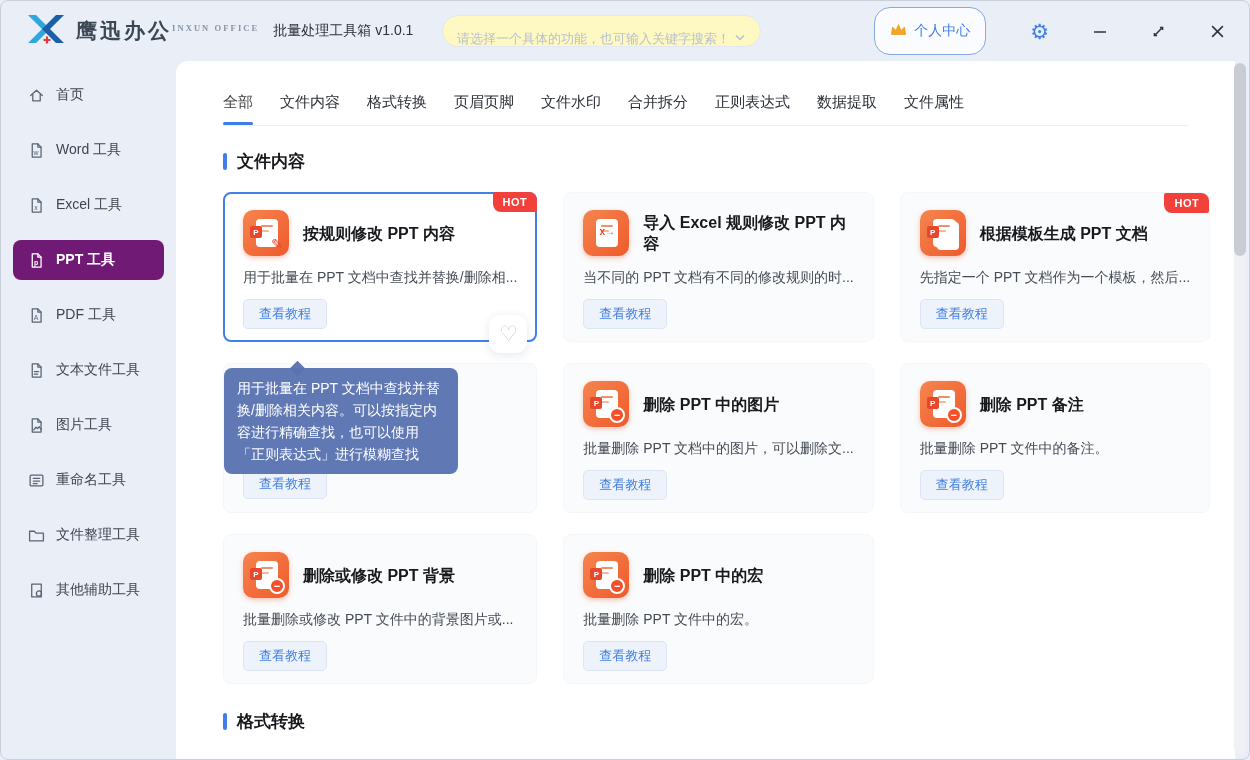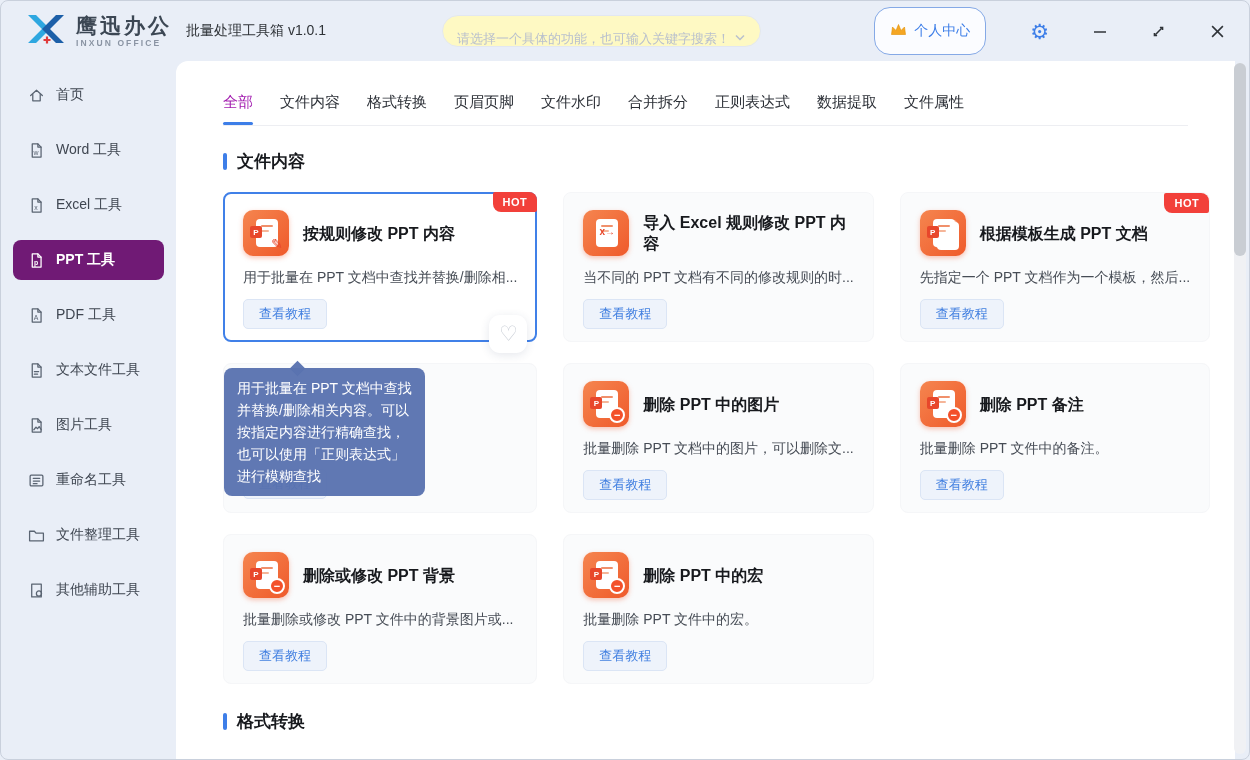--- a/index.html
+++ b/index.html
@@ -7,21 +7,21 @@
   body {
     font-family:"Liberation Sans","DejaVu Sans",sans-serif;
     background:#e9eef7; position:relative; overflow:hidden;
     border:1px solid #c9d0dc; border-radius:8px;
   }
 
   
   .topbar { position:absolute; top:0; left:0; right:0; height:60px;
     display:flex; align-items:center; padding:0 24px; }
   .logo { display:flex; align-items:center; gap:9px; }
-  .logo-text { display:flex; flex-direction:column; line-height:1; }
+  .logo-text { display:flex; flex-direction:row; line-height:1;font-family:Liberation Serif, serif; }
   .logo-title { font-size:21px; font-weight:bold; color:#3c4754; letter-spacing:3px; }
   .logo-sub { font-size:8.5px; color:#8a94a3; letter-spacing:2.1px; margin-top:3px; font-weight:bold; }
   .app-title { font-size:14px; color:#2f3338; margin-left:14px; }
   .search { position:absolute; left:441px; top:14px; width:319px; height:32px;
     background:#fef9c3; border:1px solid #e2e7f1; border-radius:17px;
     display:flex; align-items:flex-end; padding:0 14px; gap:8px; }
   .search input { flex:1; border:none; outline:none; background:transparent;
     font-size:13px; color:#5a6270; font-family:inherit; }
   .search input::placeholder { color:#b9c0cd; }
   .topbar-right { margin-left:auto; display:flex; align-items:center; gap:44px; }
@@ -38,21 +38,21 @@
     font-size:14px; color:#3f4651; cursor:pointer; }
   .side-item .side-ic { display:flex; color:#5a6472; }
   .side-item.active { background:#701a75; color:#fff; font-weight:bold; }
   .side-item.active .side-ic { color:#fff; }
 
   
   .main { position:absolute; top:60px; left:175px; width:1059px; bottom:0;
     background:#fff; border-radius:12px 0 0 0; padding:0 47px; overflow:hidden; }
   .tabs { display:flex; gap:27px; margin-top:32px; border-bottom:1px solid #edeef2; }
   .tab { font-size:15px; color:#2b2f36; padding-bottom:13px; position:relative; cursor:pointer; }
-  .tab.active { color:#a21caf; }
+  .tab.active { color:#404040; }
   .tab.active::after { content:''; position:absolute; left:0; right:0; bottom:0;
     height:3px; background:#3D7EE8; border-radius:2px; }
 
   .section-head { display:flex; align-items:center; gap:10px; margin-top:24px; }
   .section-bar { width:4px; height:17px; background:#3D7EE8; border-radius:2px; }
   .section-title { font-size:17px; font-weight:bold; color:#17191d; }
 
   .grid { display:grid; grid-template-columns:repeat(3,1fr); gap:21px 26px; margin-top:19px; }
   .card { position:relative; background:#fafbfc; border-radius:8px; height:150px;
     padding:17px 19px; border:1px solid #f5f6f8; }
@@ -89,21 +89,21 @@
   .ci-minus { position:absolute; right:4px; bottom:4px; width:16px; height:16px;
     border-radius:50%; background:#F3502A; border:2px solid #fff; color:#fff;
     display:flex; align-items:center; justify-content:center; font-size:11px;
     line-height:1; z-index:3; font-weight:bold; }
   .ci-pencil { position:absolute; right:6px; bottom:4px; color:#E8472B;
     font-size:14px; z-index:3; }
   .ci-xarrow { position:absolute; left:13px; top:16px; width:22px; text-align:center;
     color:#E8472B; font-size:10px; font-weight:bold; z-index:3; }
 
   
-  .tooltip { position:absolute; z-index:6; left:0; top:4px; width:201px;
+  .tooltip { position:absolute; z-index:6; left:0; top:4px; width:234px;
     background:rgba(90,114,176,.96); color:#fff; border-radius:8px;
     padding:9px 13px; font-size:14px; line-height:22px; }
   .tooltip::before { content:''; position:absolute; top:-5px; left:68px;
     width:11px; height:11px; background:rgba(90,114,176,.96); transform:rotate(45deg); }
 
   
   .scroll-track { position:absolute; top:62px; right:3px; bottom:5px; width:12px;
     background:#f0f1f4; border-radius:6px; }
   .scroll-thumb { position:absolute; top:0; left:0; width:12px; height:193px;
     background:#c9cdd3; border-radius:6px; cursor:pointer; }

